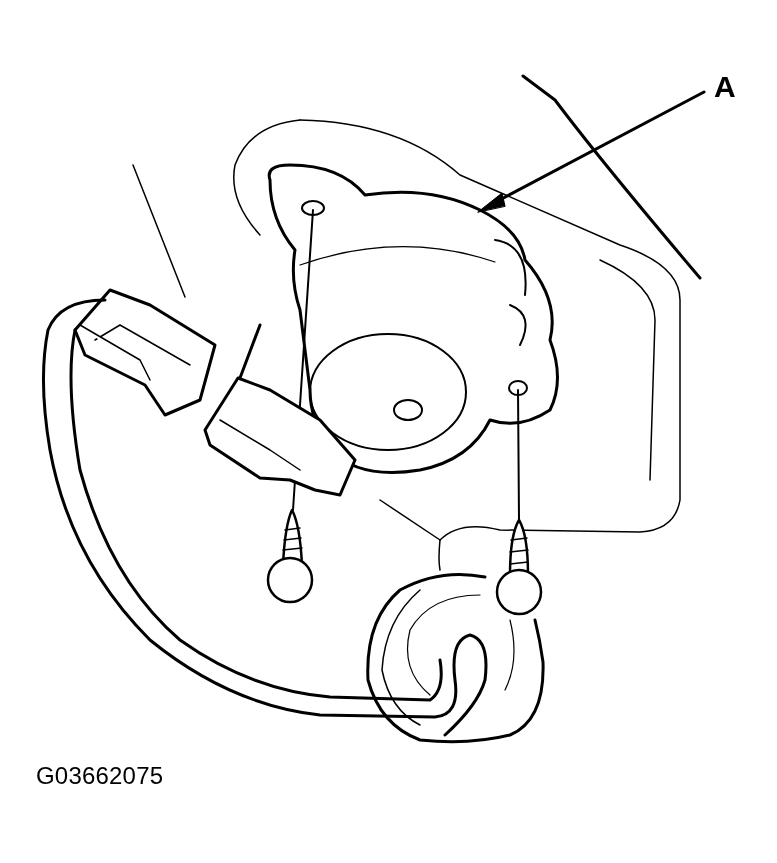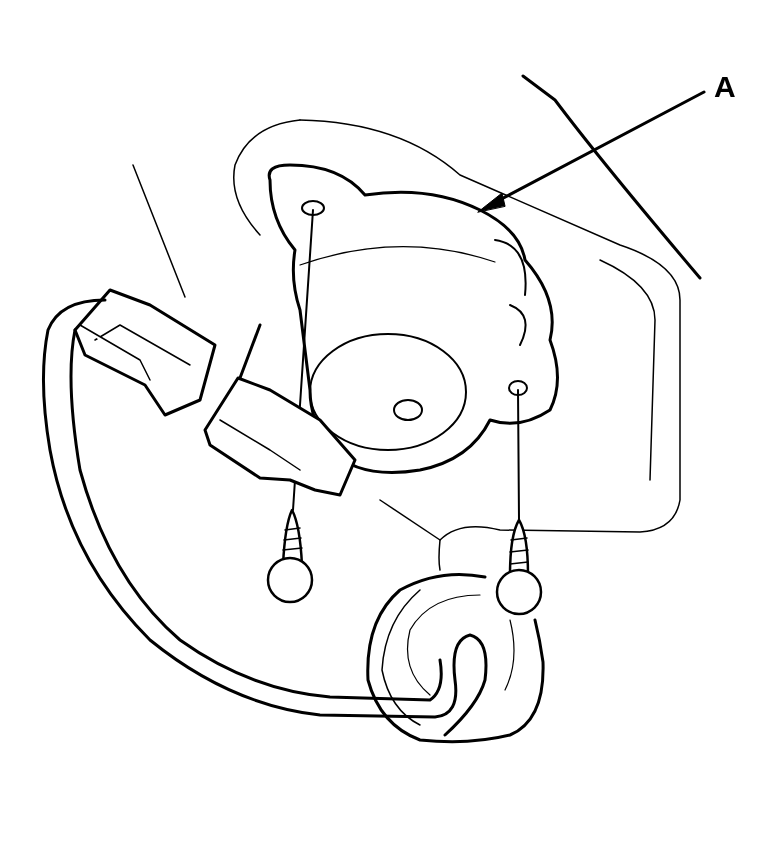--- a/index.html
+++ b/index.html
@@ -85,13 +85,14 @@
     </g>
 
     <g stroke-width="2.5" fill="#fff">
       <path d="M519 520 Q510 535 510 575 L528 575 Q528 535 519 520 Z"></path>
       <path d="M511 540 L527 538 M510 552 L528 550 M510 564 L528 562" stroke-width="1.5"></path>
       <circle cx="519" cy="592" r="22"></circle>
     </g>
   </svg>
 
   <div class="callout">A</div>
+  <div class="figcode">G03662075</div>
 </div>
 
 </body></html>

